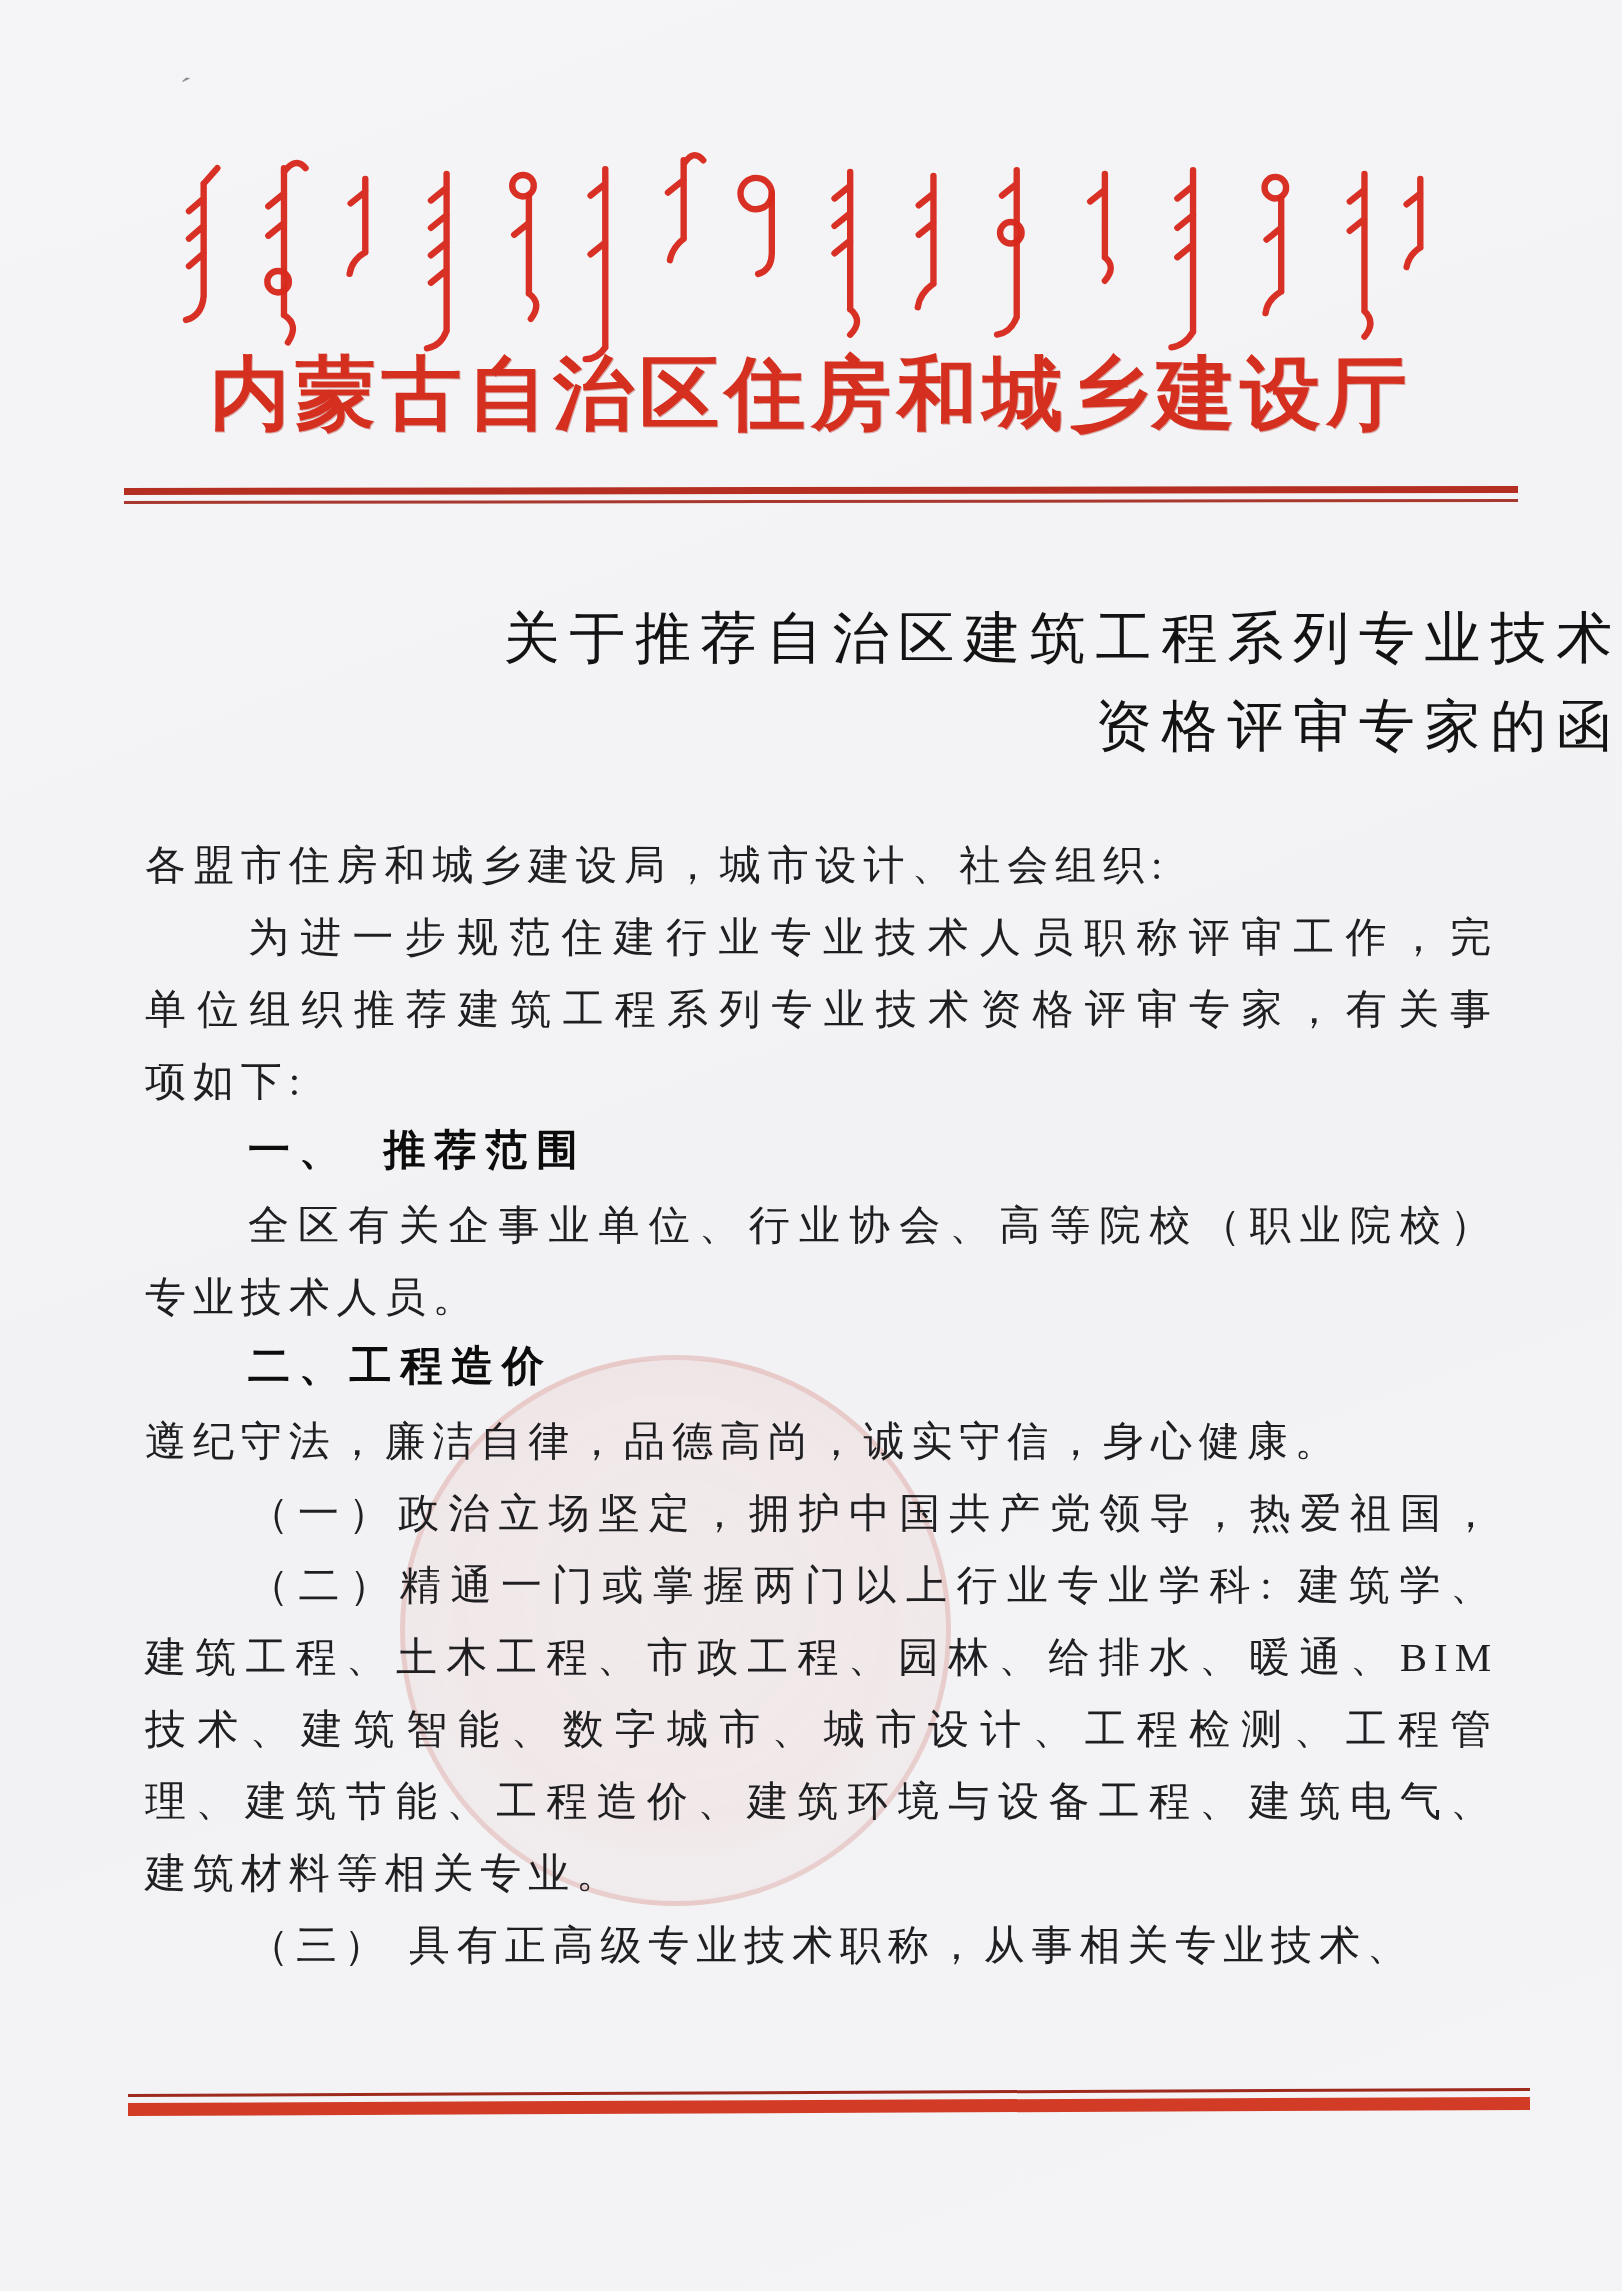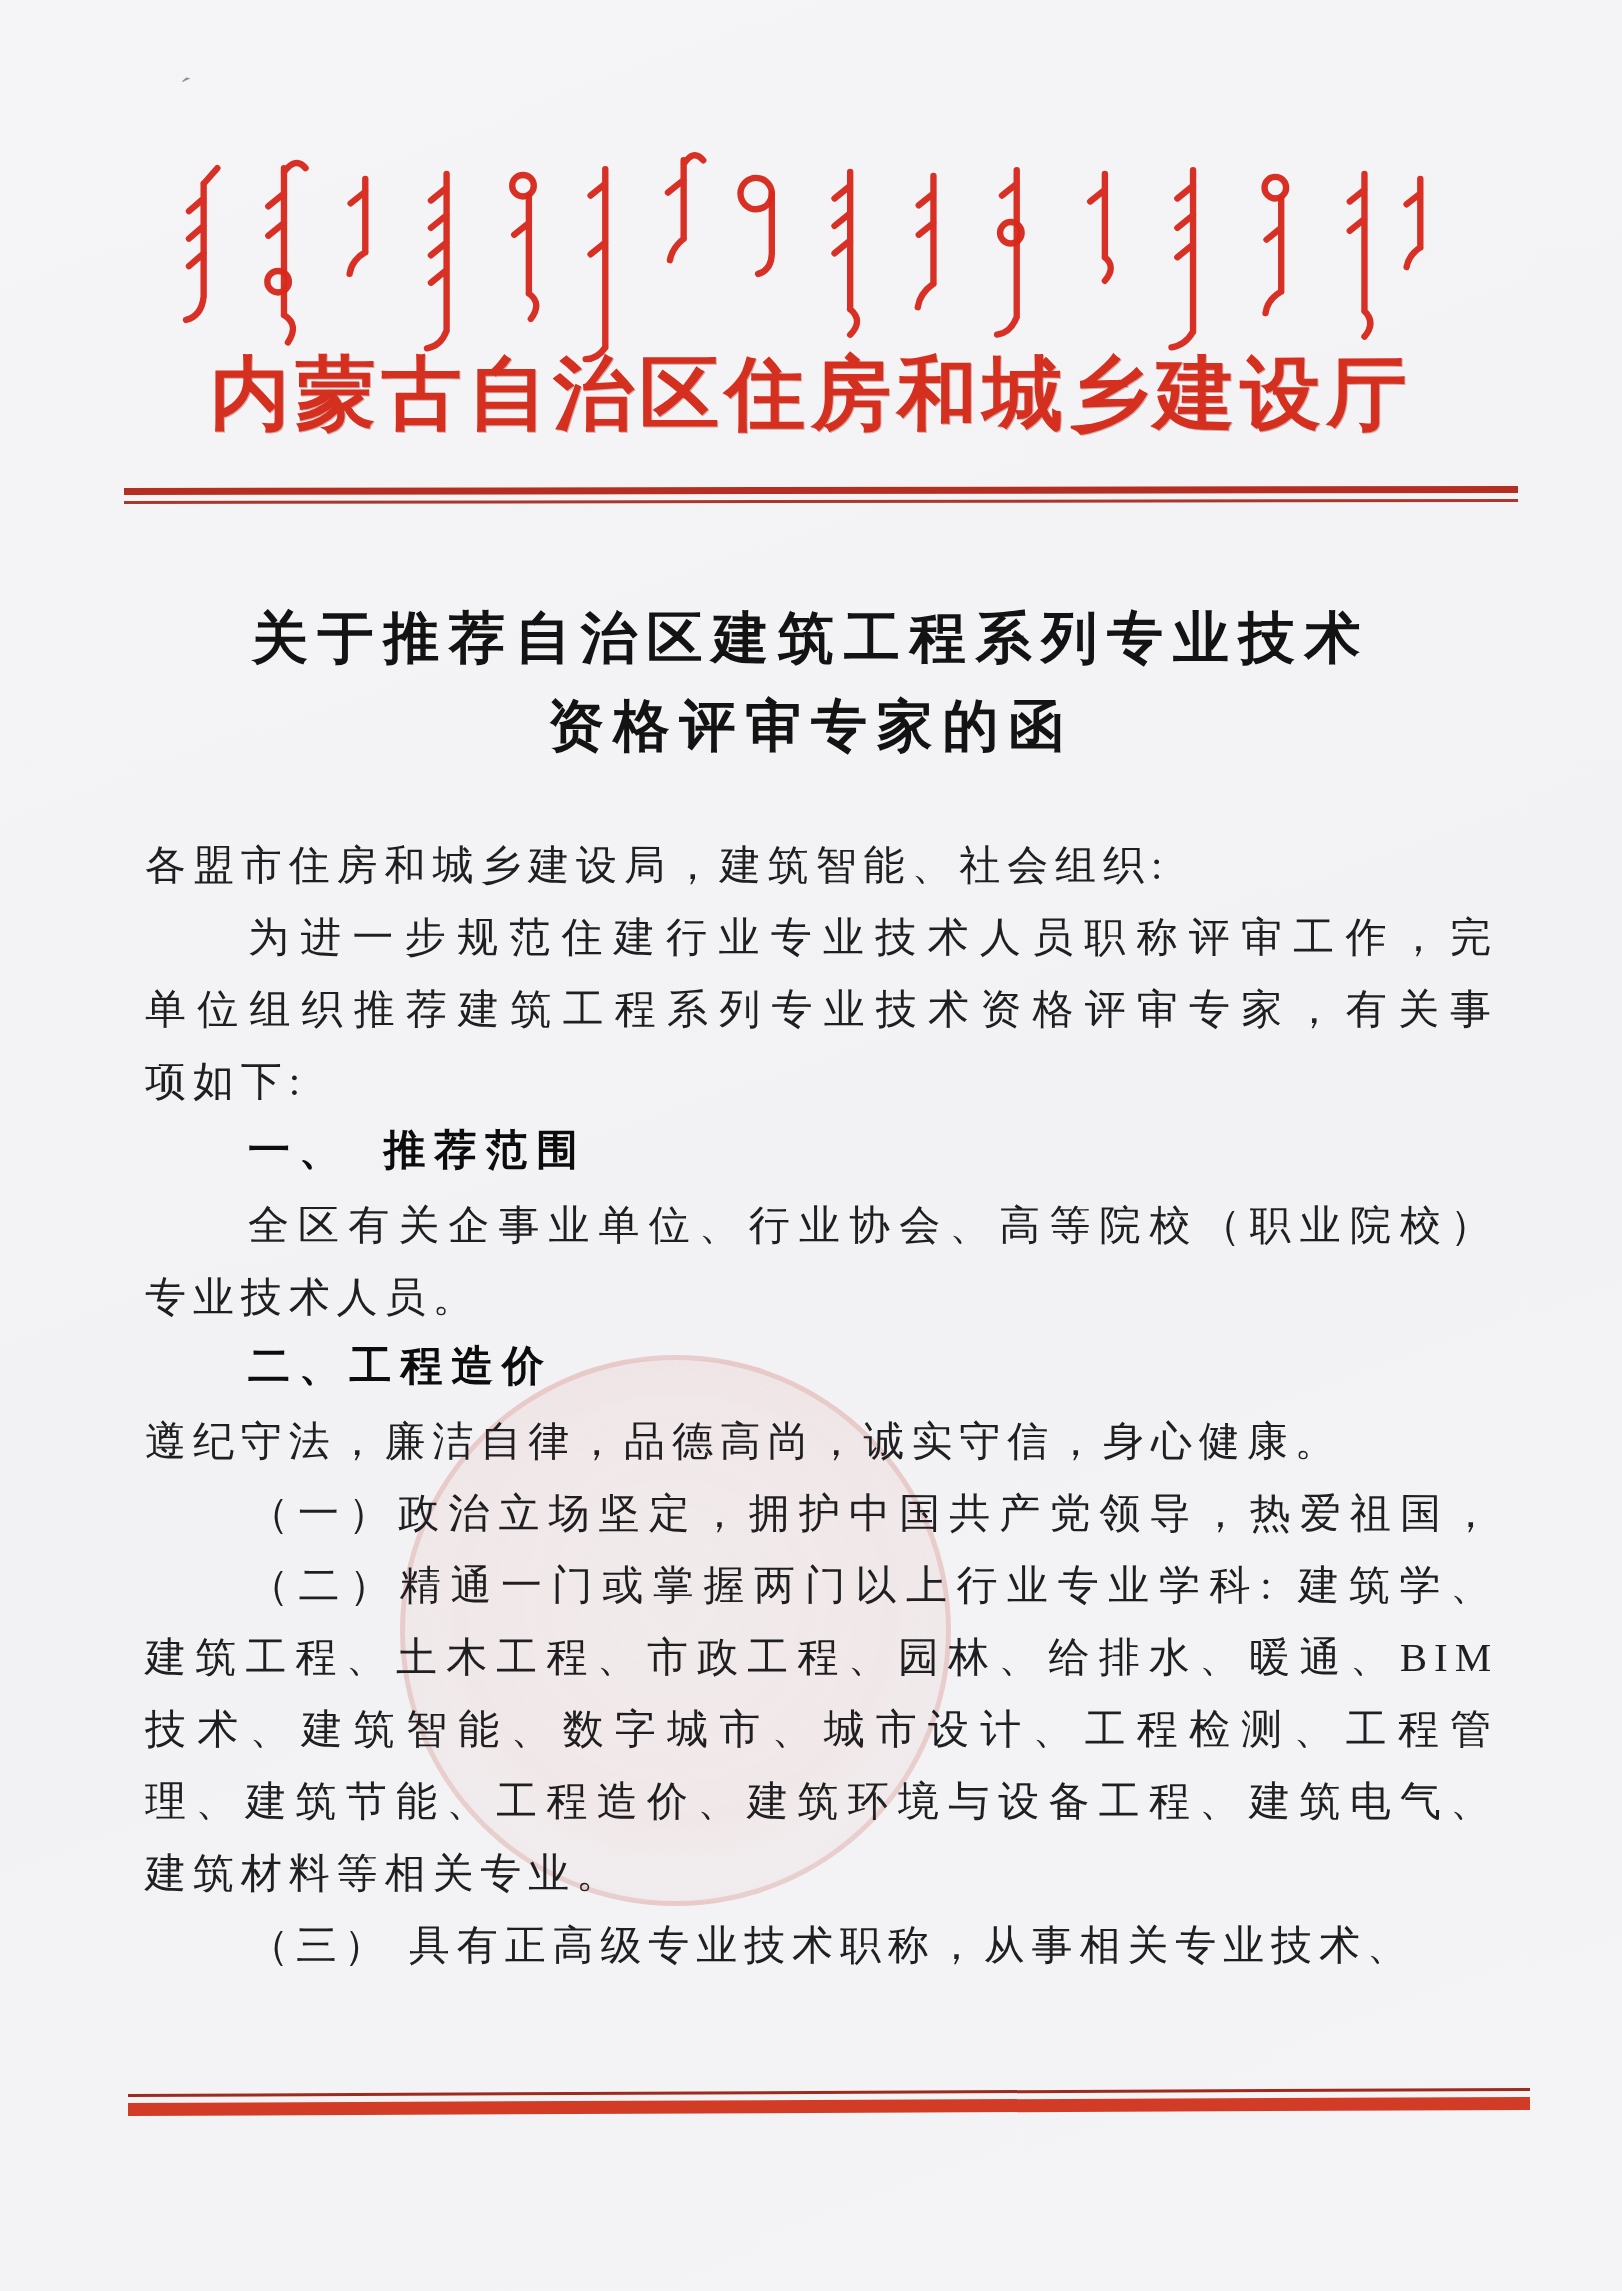--- a/index.html
+++ b/index.html
@@ -35,22 +35,22 @@
   .docnum{
     position:absolute;top:506px;left:0;width:100%;
     box-sizing:border-box;padding-right:201px;
     text-align:right;
     font-size:43px;color:#1b1b1d;letter-spacing:2.9px;
     white-space:nowrap;
   }
   
   .letter-title{
     position:absolute;top:594px;left:0;width:100%;
-    text-align:center;
-    font-size:56px;line-height:88px;font-weight:700;
+    text-align:right;
+    font-size:56px;line-height:88px;font-weight:400;
     color:#131314;letter-spacing:9.8px;
     white-space:nowrap;
   }
   
   .body-text{position:absolute;left:145px;top:829px;width:1353px;}
   .ln{
     height:72px;line-height:72px;
     font-size:41px;letter-spacing:6.9px;
     white-space:nowrap;
     color:#1f1f22;
@@ -114,21 +114,21 @@
 
 
   <div class="letter-title">
     <div>关于推荐自治区建筑工程系列专业技术</div>
     <div>资格评审专家的函</div>
   </div>
 
   <div class="seal"></div>
 
   <div class="body-text">
-    <div class="ln">各盟市住房和城乡建设局，建筑智能、社会组织:</div>
+    <div class="ln">各盟市住房和城乡建设局，城市设计、社会组织:</div>
     <div class="ln ind just">为进一步规范住建行业专业技术人员职称评审工作，完</div>
     <div class="ln just">单位组织推荐建筑工程系列专业技术资格评审专家，有关事</div>
     <div class="ln">项如下:</div>
     <div class="ln ind hei">一、 推荐范围</div>
     <div class="ln ind just">全区有关企事业单位、行业协会、高等院校（职业院校）</div>
     <div class="ln">专业技术人员。</div>
     <div class="ln ind hei">二、工程造价</div>
     <div class="ln">遵纪守法，廉洁自律，品德高尚，诚实守信，身心健康。</div>
     <div class="ln ind just">（一）政治立场坚定，拥护中国共产党领导，热爱祖国，</div>
     <div class="ln ind just">（二）精通一门或掌握两门以上行业专业学科: 建筑学、</div>

